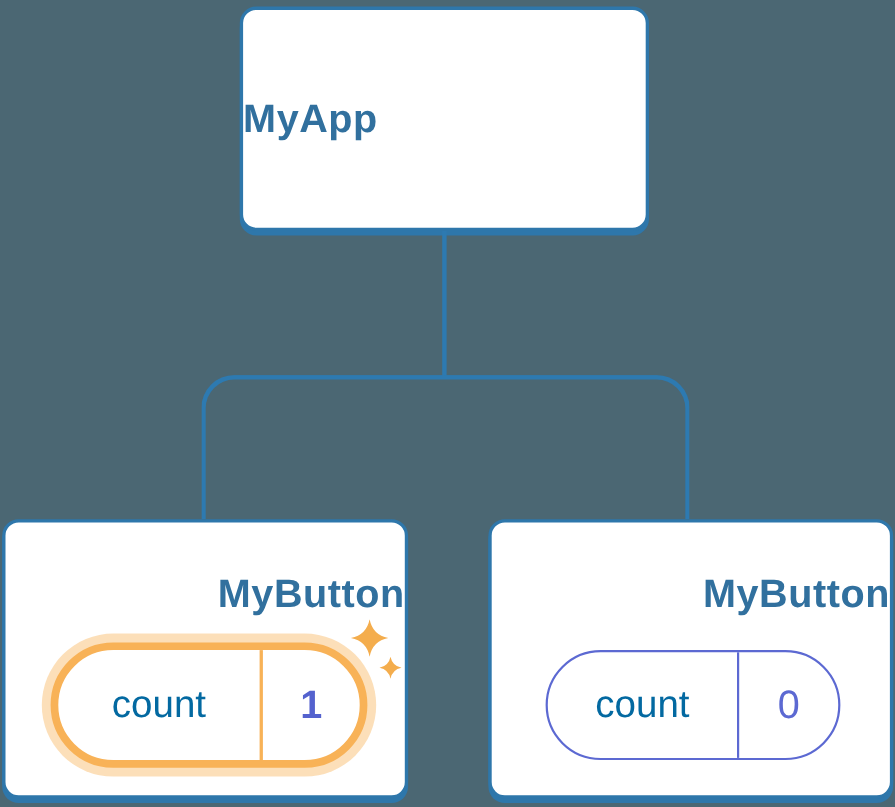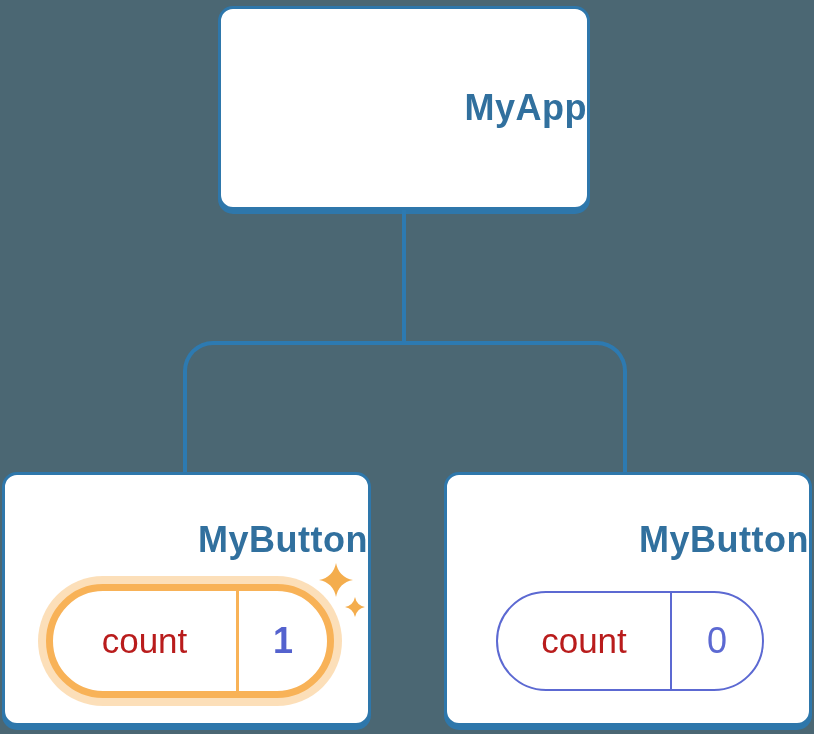--- a/index.html
+++ b/index.html
@@ -20,21 +20,21 @@
     position: absolute;
     background: #ffffff;
     border: 3px solid #2e77ab;
     border-radius: 15px;
     box-shadow: 0 4px 0 #2e77ab;
     box-sizing: border-box;
   }
   #root-card {
     left: 218px; top: 6px;
     width: 372px; height: 204px;
-    display: flex; align-items: center; justify-content: flex-end;
+    display: flex; align-items: center; justify-content: flex-start;
   }
   #child-card-left  { left: 2px;   top: 472px; width: 369px; height: 254px; }
   #child-card-right { left: 444px; top: 472px; width: 368px; height: 254px; }
 
   .card-title {
     color: #31709e;
     font-size: 36px;
     font-weight: 700;
     letter-spacing: 0.5px;
   }
@@ -88,21 +88,21 @@
   }
   .pill-section-value {
     display: flex; align-items: center; justify-content: center;
   }
   .pill-highlighted .pill-section-label { border-right: 3px solid #f8b257; }
   .pill-highlighted .pill-section-value { width: 88px; }
   .pill-normal .pill-section-label { border-right: 2.5px solid #5c69d2; }
   .pill-normal .pill-section-value { width: 90px; }
 
   .prop-name {
-    color: #b91c1c;
+    color: #0369a1;
     font-size: 35px;
     font-weight: 400;
   }
   .prop-value {
     color: #5c69d2;
     font-size: 36px;
     font-weight: 400;
   }
   .pill-highlighted .prop-value {
     color: #5462ce;

